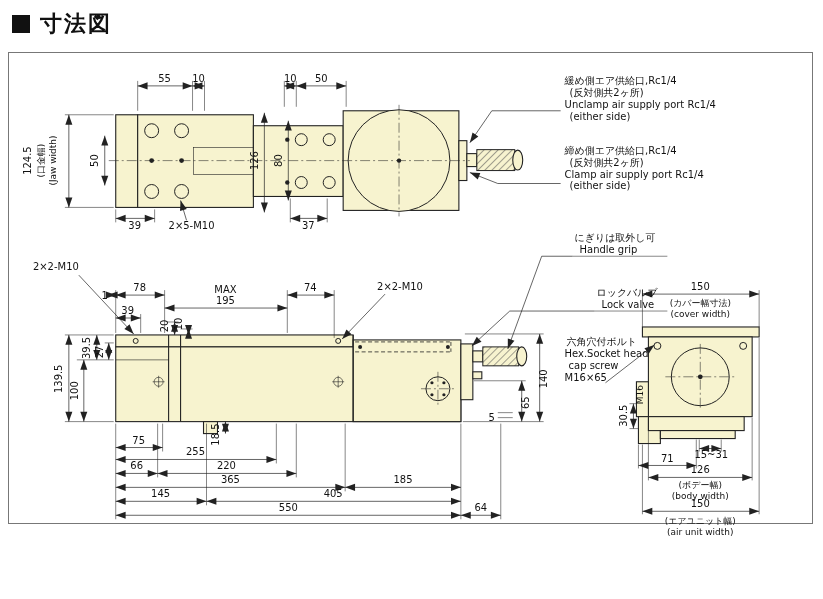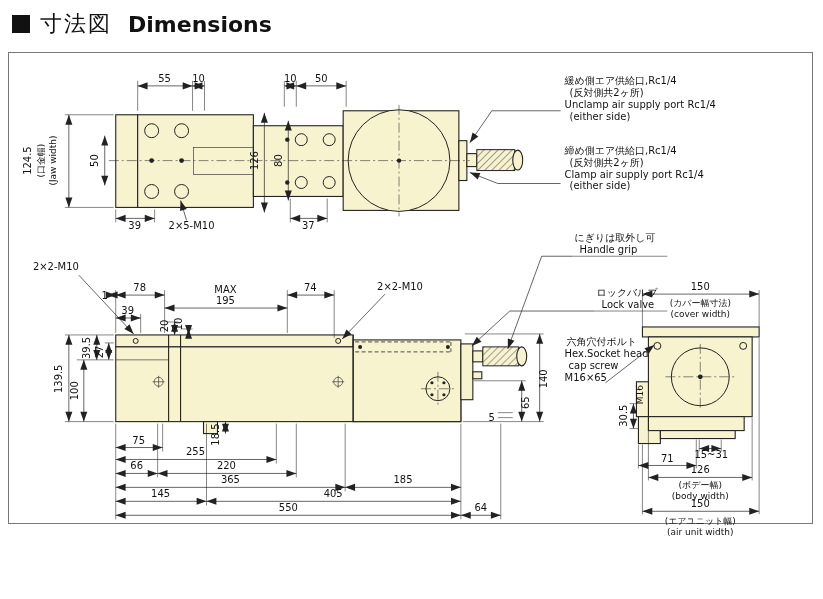--- a/index.html
+++ b/index.html
@@ -1,20 +1,20 @@
 <!DOCTYPE html>
 <html><head>
 <meta charset="utf-8">
 <style>
   html,body{margin:0;padding:0;background:#ffffff;}
   body{width:823px;height:599px;position:relative;font-family:"DejaVu Sans",sans-serif;color:#111;}
   .page{position:absolute;inset:0;background:#fff;overflow:hidden;}
   .header{position:absolute;top:9px;left:12px;display:flex;align-items:center;gap:10px;}
   .sq{width:18px;height:18px;background:#111;}
-  .title-jp{font-size:22px;font-weight:normal;letter-spacing:2px;}
+  .title-jp{font-size:22px;font-weight:bold;letter-spacing:2px;}
   .title-en{font-size:22px;font-weight:bold;margin-left:6px;}
   .drawing{position:absolute;left:8px;top:52px;width:805px;height:472px;border:1px solid #777;background:#fff;box-sizing:border-box;}
   svg{display:block;}
   .part{fill:#f7f3cf;stroke:#222;stroke-width:1.1;}
   .hole{fill:#f7f3cf;stroke:#222;stroke-width:1;}
   .ln{stroke:#222;stroke-width:1.1;fill:none;}
   .thin{stroke:#222;stroke-width:.6;fill:none;}
   .ext{stroke:#222;stroke-width:.55;}
   .dim{stroke:#222;stroke-width:.7;fill:none;marker-start:url(#as);marker-end:url(#ae);}
   .ldr{stroke:#222;stroke-width:.7;fill:none;marker-end:url(#ae);}
@@ -26,21 +26,20 @@
   .dot{fill:#222;stroke:none;}
 </style>
 </head>
 <body>
 
 <div class="page">
 
   <div class="header">
     <span class="sq"></span>
     <span class="title-jp">寸法図</span>
-    <span class="title-en">Dimensions</span>
   </div>
 
   <div class="drawing">
   <svg width="803" height="534" viewBox="0 0 805 536" preserveAspectRatio="none">
     <defs>
       <marker id="ae" viewBox="0 0 10 8" refX="9.5" refY="4" markerWidth="11" markerHeight="9" orient="auto" markerUnits="userSpaceOnUse">
             <path d="M0.5,0.8 L9.5,4 L0.5,7.2 Z" fill="#222"></path>
           </marker>
       <marker id="as" viewBox="0 0 10 8" refX="0.5" refY="4" markerWidth="11" markerHeight="9" orient="auto" markerUnits="userSpaceOnUse">
             <path d="M9.5,0.8 L0.5,4 L9.5,7.2 Z" fill="#222"></path>

